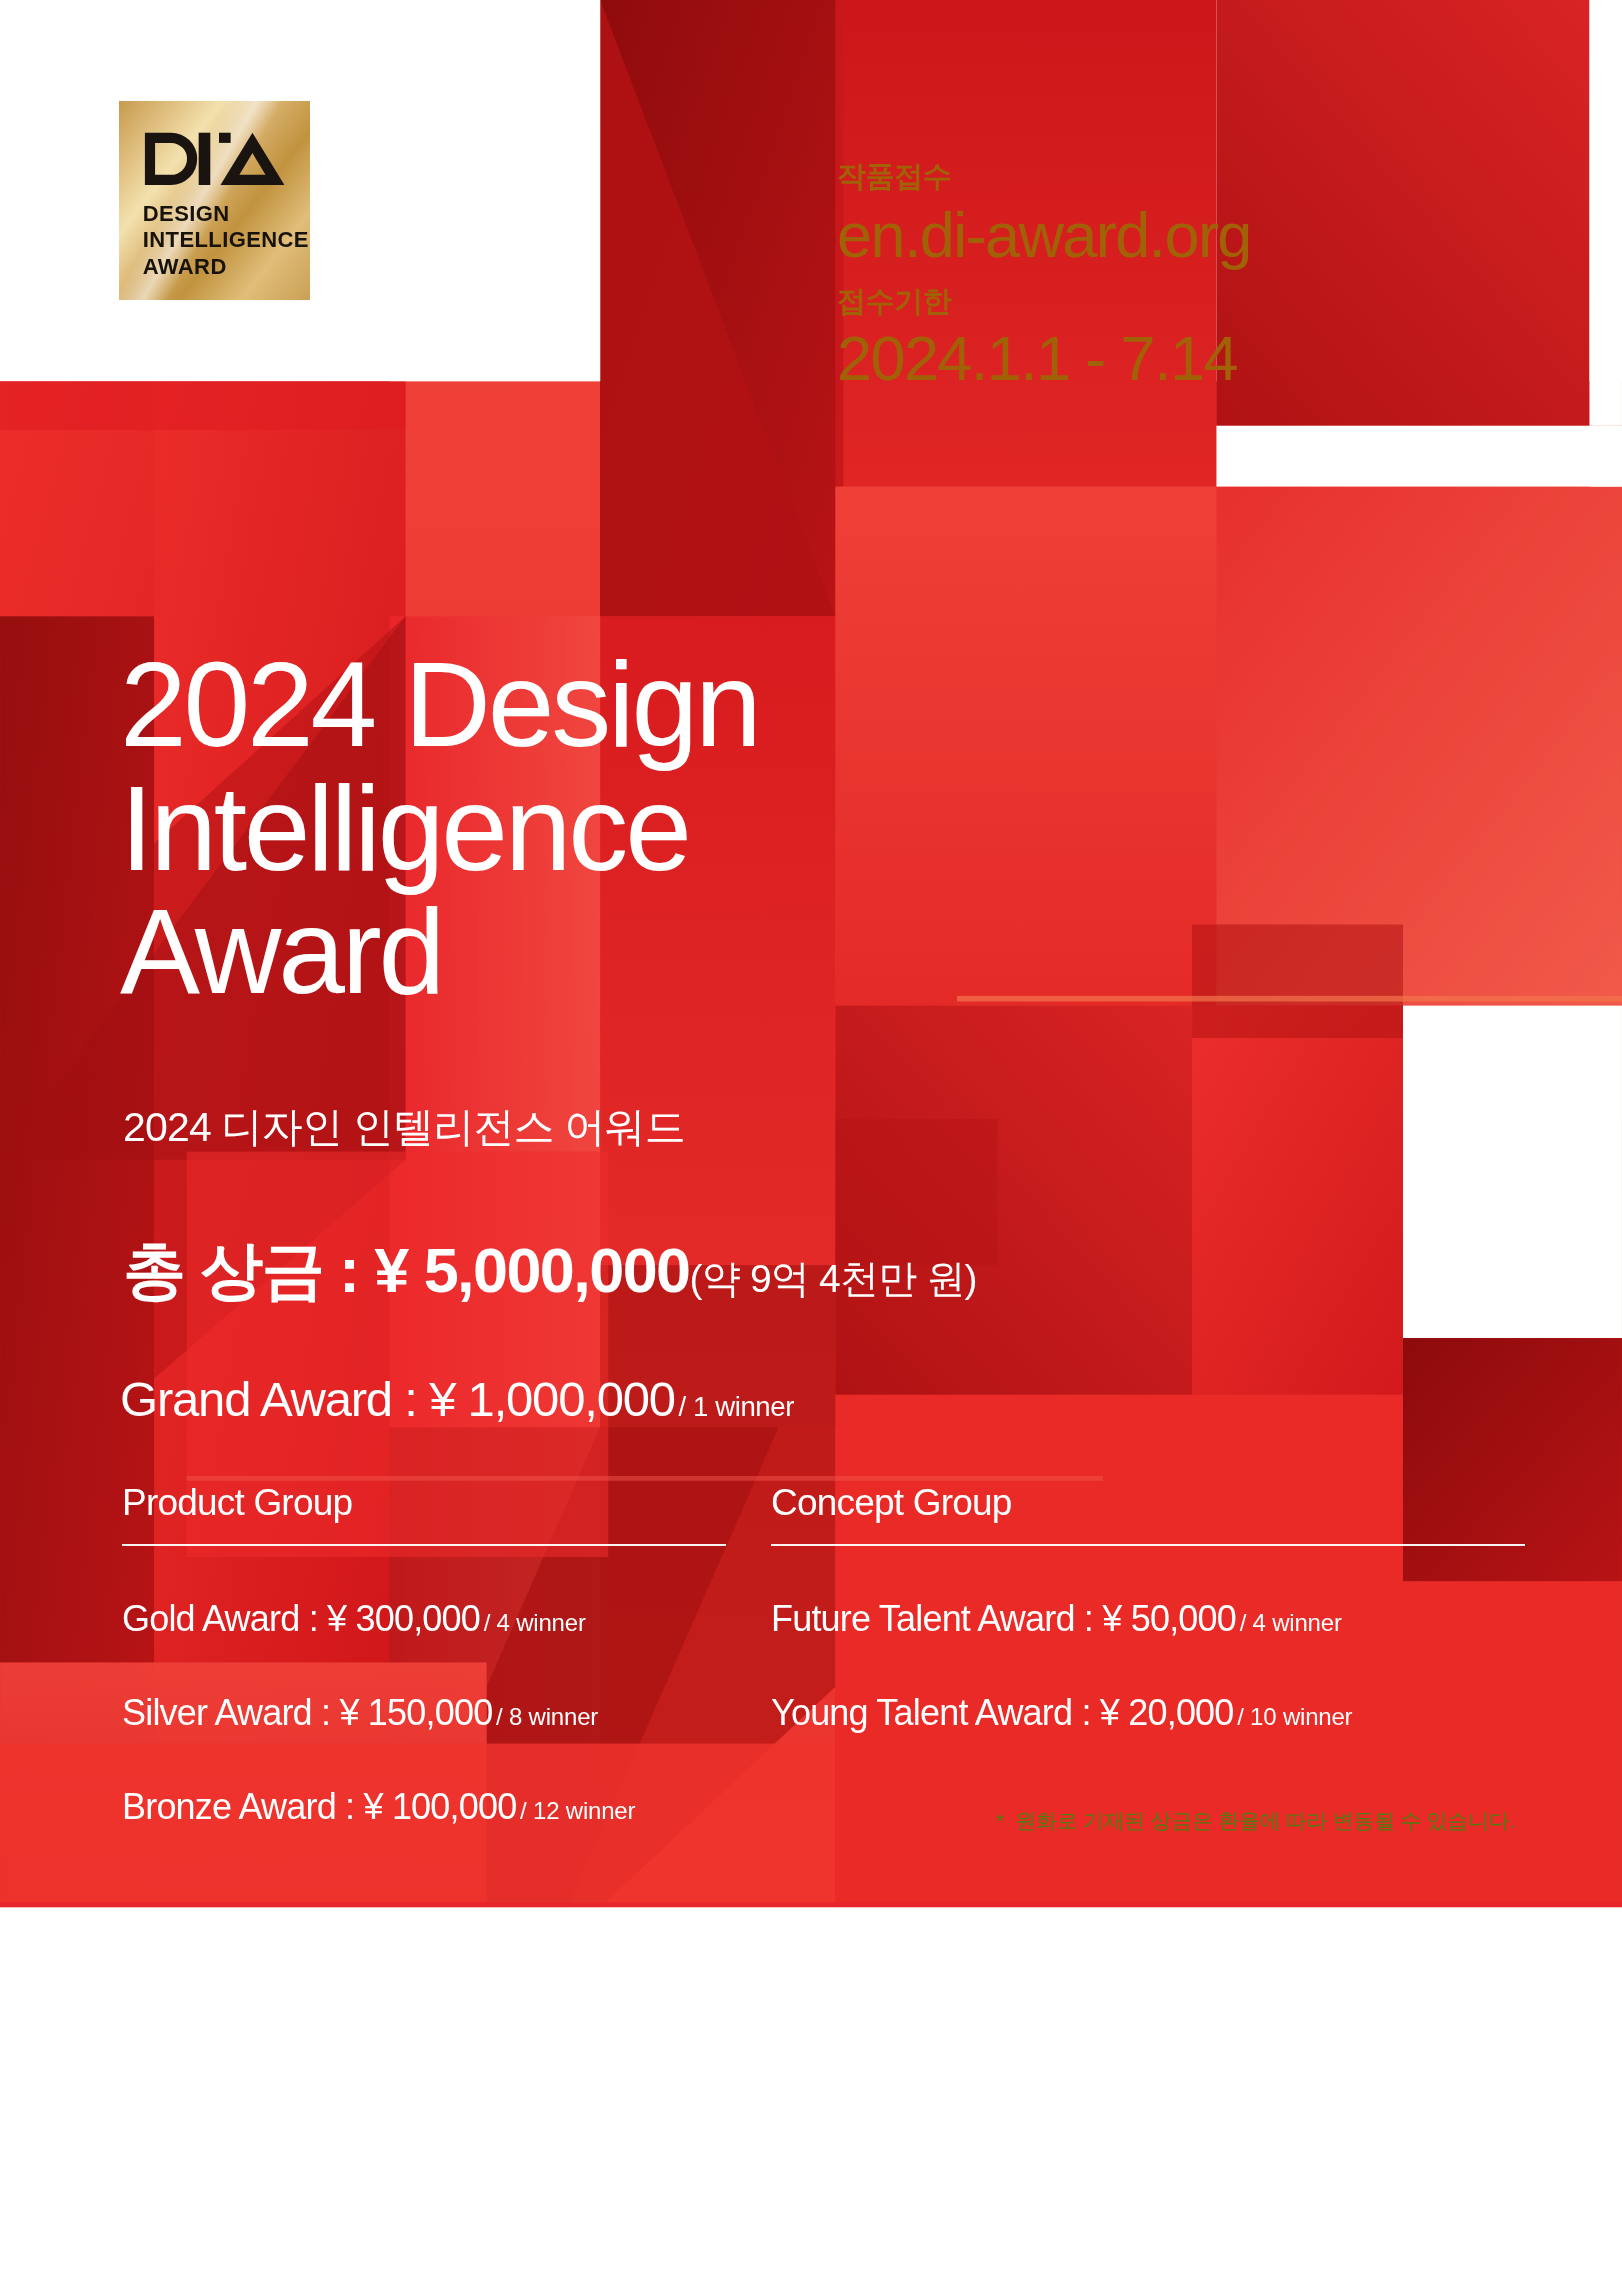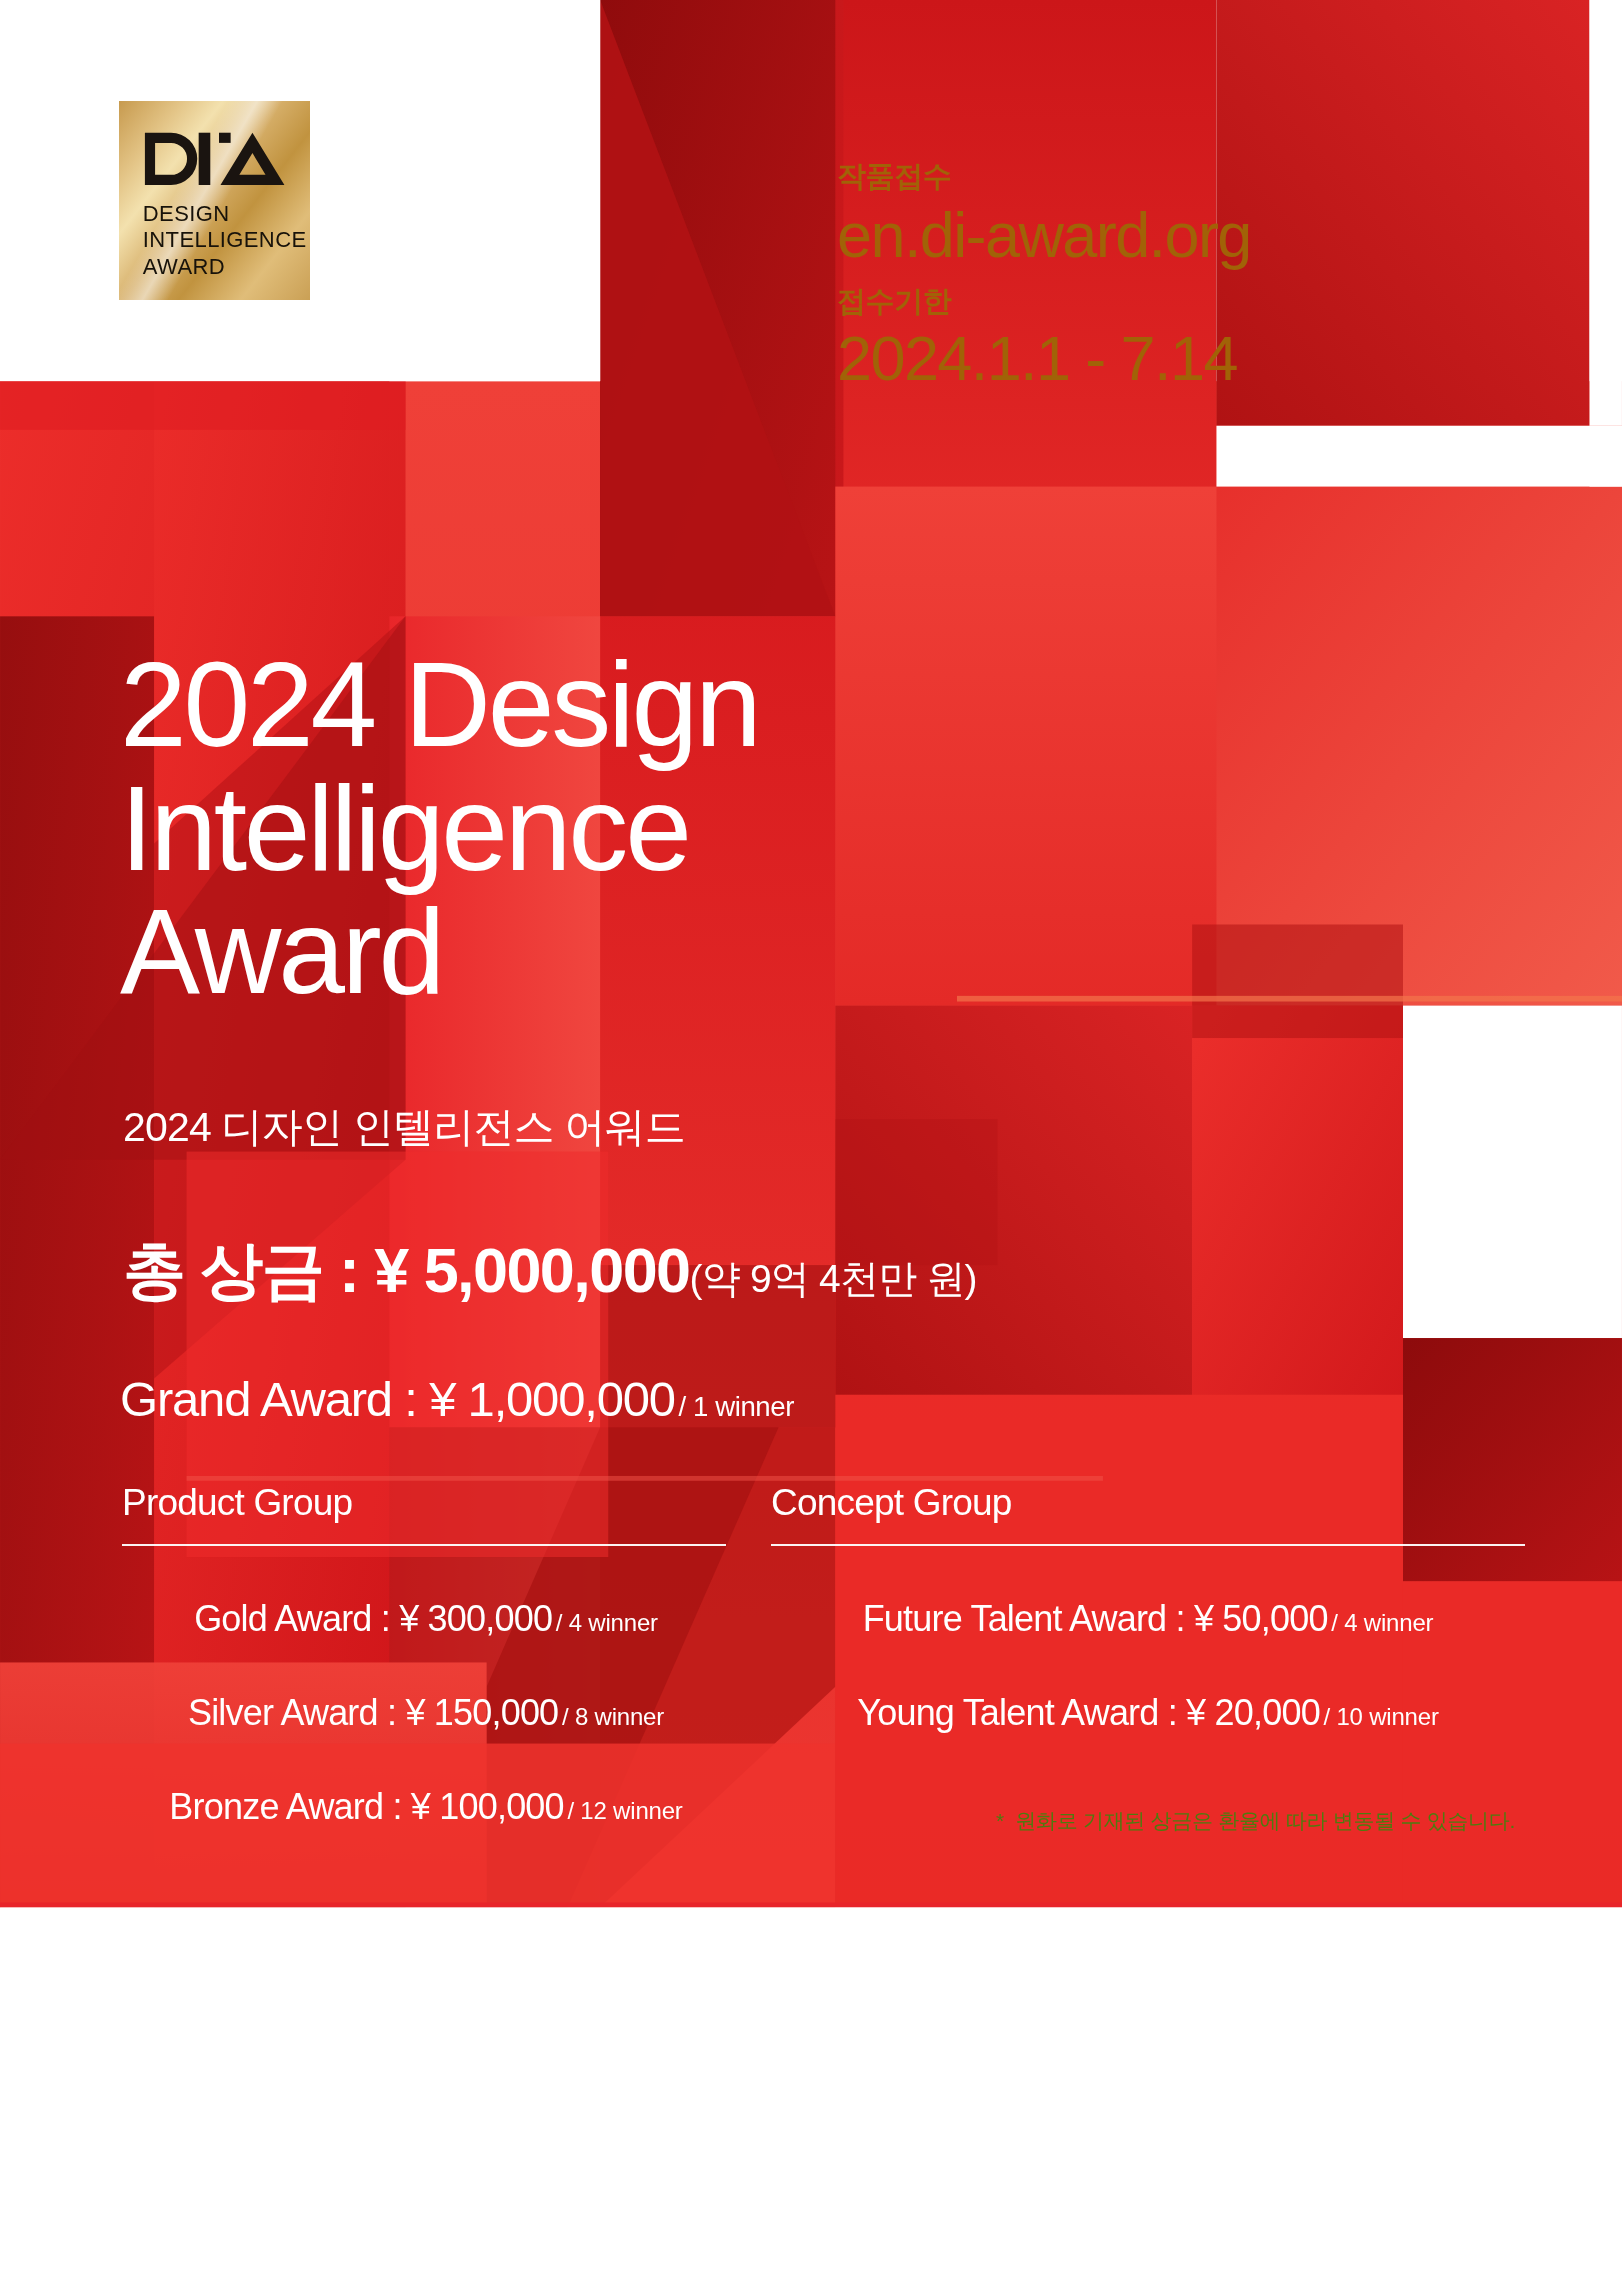--- a/index.html
+++ b/index.html
@@ -30,21 +30,21 @@
     position:relative;
   }
   .logo-plate .shine{
     position:absolute;left:-10%;top:-10%;width:120%;height:120%;
     background:linear-gradient(120deg,rgba(255,255,255,0) 38%,rgba(255,255,255,.55) 46%,rgba(255,255,255,0) 53%);
   }
   .logo-mark{position:absolute;left:12%;top:12%;width:76%;height:34%;}
   .logo-words{
     position:absolute;left:12.5%;top:50%;right:6%;
     font-family:"Liberation Sans", sans-serif;
-    font-weight:normal;font-size:22px;line-height:1.22;
+    font-weight:bold;font-size:22px;line-height:1.22;
     letter-spacing:0.4px;color:#17120a;
   }
 
   
   .topinfo{position:absolute;left:837px;top:159px;width:649px;color:#a16207;}
   .ti-label{font-size:29px;font-weight:700;letter-spacing:-0.4px;line-height:1.2;}
   .ti-url{font-size:63px;font-weight:400;letter-spacing:-1.6px;line-height:1.06;margin-top:8px;}
   .ti-label2{font-size:29px;font-weight:700;letter-spacing:-0.4px;margin-top:15px;line-height:1.2;}
   .ti-date{font-size:63px;font-weight:400;letter-spacing:-1.6px;line-height:1.06;margin-top:6.5px;}
 
@@ -75,21 +75,21 @@
   .grand .cnt{font-size:27.6px;font-weight:300;letter-spacing:-0.4px;}
 
   
   .col{position:absolute;color:#ffffff;}
   .col-left{left:122px;top:1484px;width:608px;}
   .col-right{left:771px;top:1484px;width:754px;}
   .col-head{font-size:37px;font-weight:300;letter-spacing:-0.8px;line-height:1;}
   .col-rule{height:1.6px;background:rgba(255,255,255,.95);margin-top:23px;}
   .col-left .col-rule{width:604px;}
   .col-right .col-rule{width:754px;}
-  .award-row{margin-top:52px;white-space:nowrap;text-align:center;}
+  .award-row{margin-top:52px;white-space:nowrap;}
   .award-row:first-of-type{margin-top:58px;}
   .award-row .nm{font-size:36px;font-weight:400;letter-spacing:-0.8px;}
   .award-row .wn{font-size:24px;font-weight:300;letter-spacing:-0.2px;}
 
   .footnote{
     position:absolute;left:0;top:1807px;width:1515px;
     text-align:right;color:#4d7c0f;
     font-size:21px;font-weight:400;letter-spacing:-0.3px;
   }
   .footnote .star{margin-right:11.4px;}

